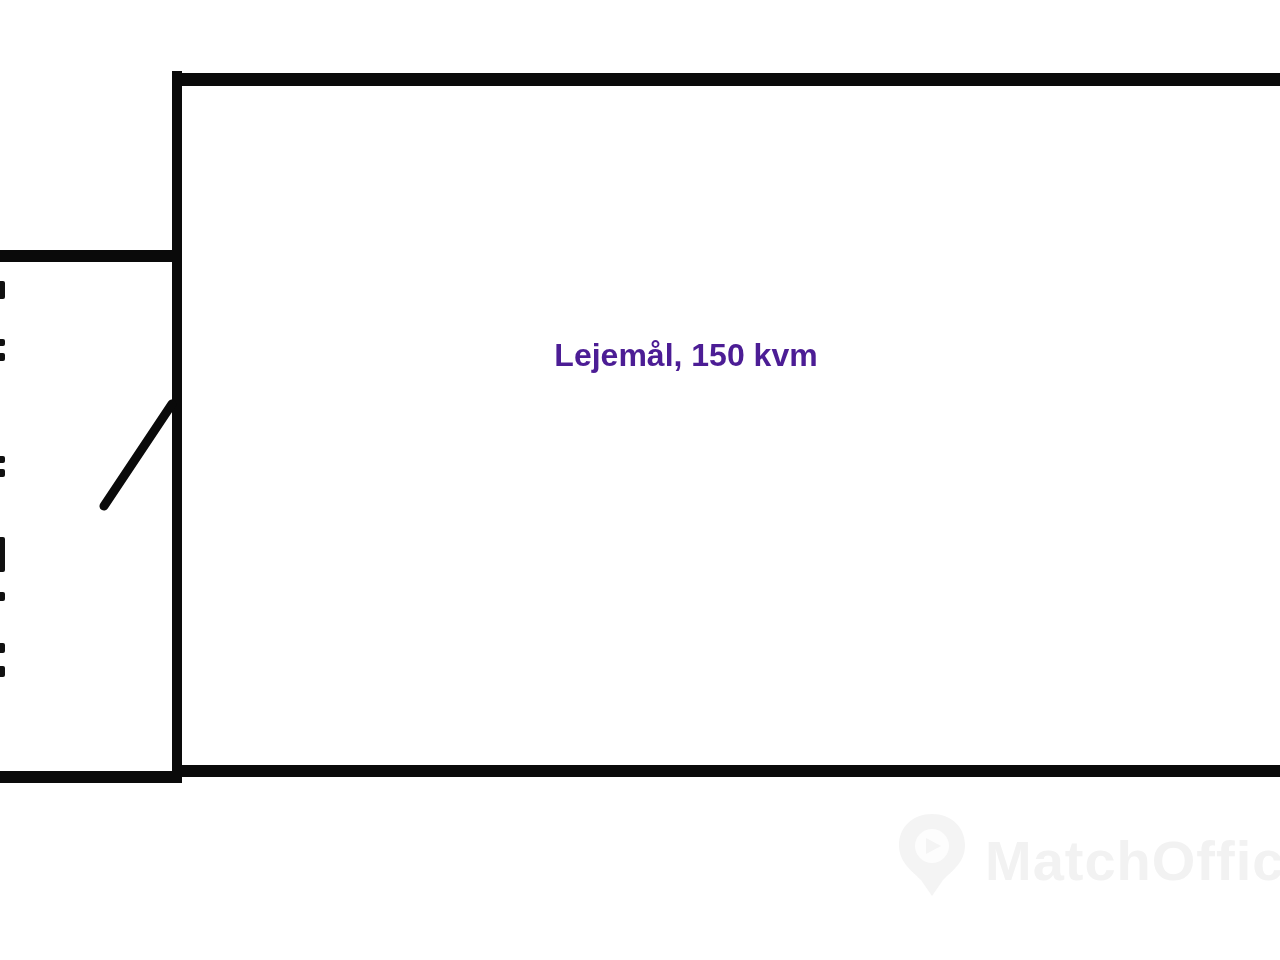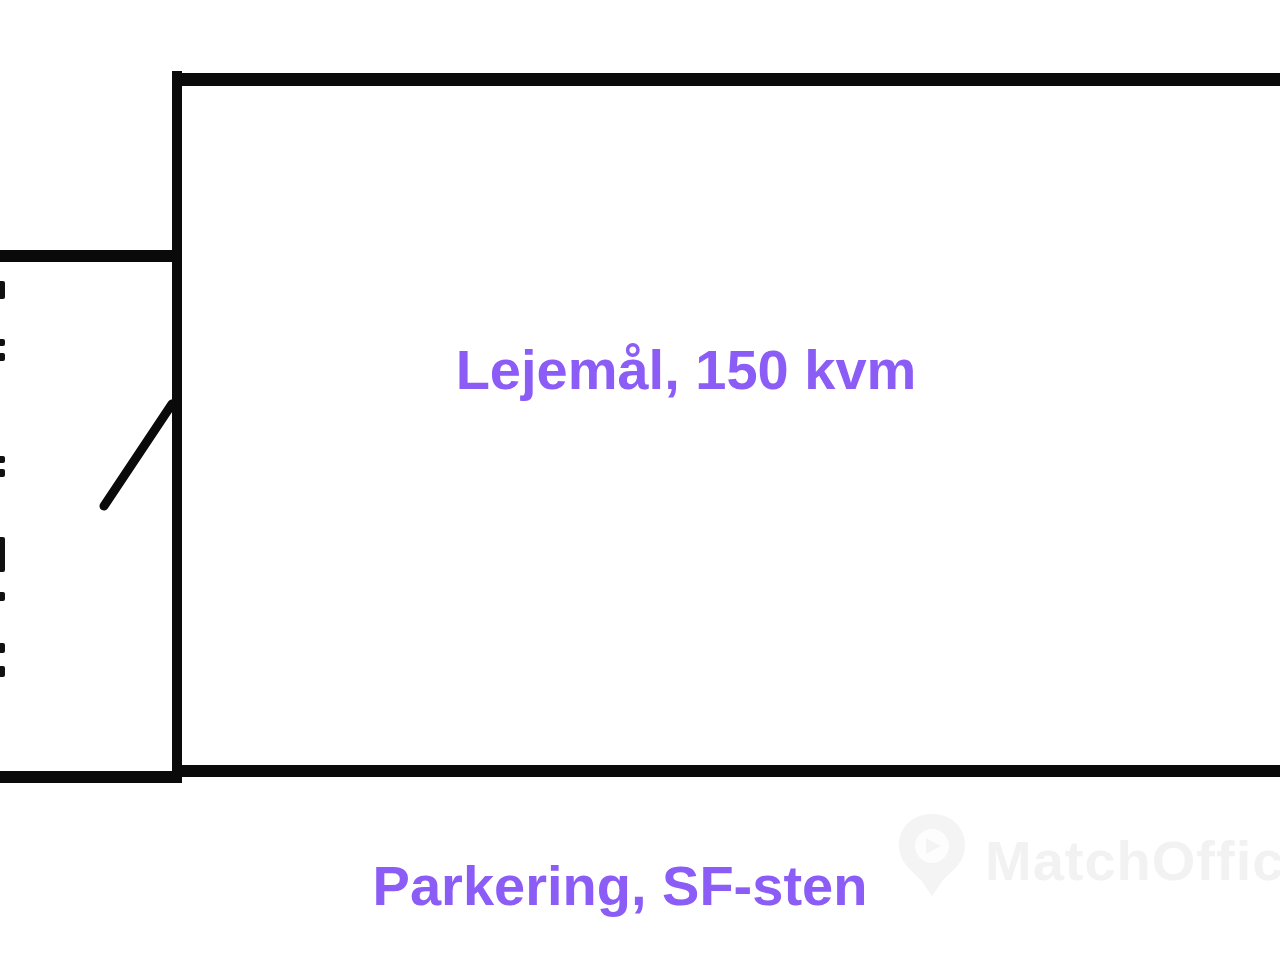--- a/index.html
+++ b/index.html
@@ -31,22 +31,22 @@
   
   .edge-dash {
     position: absolute;
     left: 0px;
     width: 5px;
     background: #111111;
     border-radius: 0 2px 2px 0;
   }
   .room-label {
     position: absolute;
-    color: #8b5cf6;
-    font-size: 56px;
+    color: #4c1d95;
+    font-size: 32px;
     font-weight: 700;
     letter-spacing: 0px;
     text-align: center;
     white-space: nowrap;
   }
   .label-unit    { left: 436px; top: 337px; width: 500px; }
   .label-parking { left: 370px; top: 853px; width: 500px; }
   .door-svg {
     position: absolute;
     left: 0;
@@ -94,21 +94,20 @@
     <div class="edge-dash" style="top:643px;height:10px;"></div>
     <div class="edge-dash" style="top:666px;height:11px;"></div>
   </div>
 
   <svg class="door-svg" viewBox="0 0 1280 960">
     <line x1="104" y1="506" x2="172" y2="404" stroke="#0a0a0a" stroke-width="9" stroke-linecap="round"></line>
   </svg>
 
   <div class="room-label label-unit">Lejemål, 150 kvm</div>
 
-  <div class="room-label label-parking">Parkering, SF-sten</div>
 
   <div class="watermark">
     <svg width="78" height="100" viewBox="0 0 78 100">
       <path d="M39 4 C58 4 72 17 72 35 C72 52 60 60 50 70 L39 86 L28 70 C18 60 6 52 6 35 C6 17 20 4 39 4 Z" fill="#f4f4f4"></path>
       <circle cx="39" cy="36" r="17" fill="#fdfdfd"></circle>
       <path d="M33 28 L48 36 L33 44 Z" fill="#f4f4f4"></path>
     </svg>
     <div class="watermark-text">MatchOffice</div>
   </div>
 

